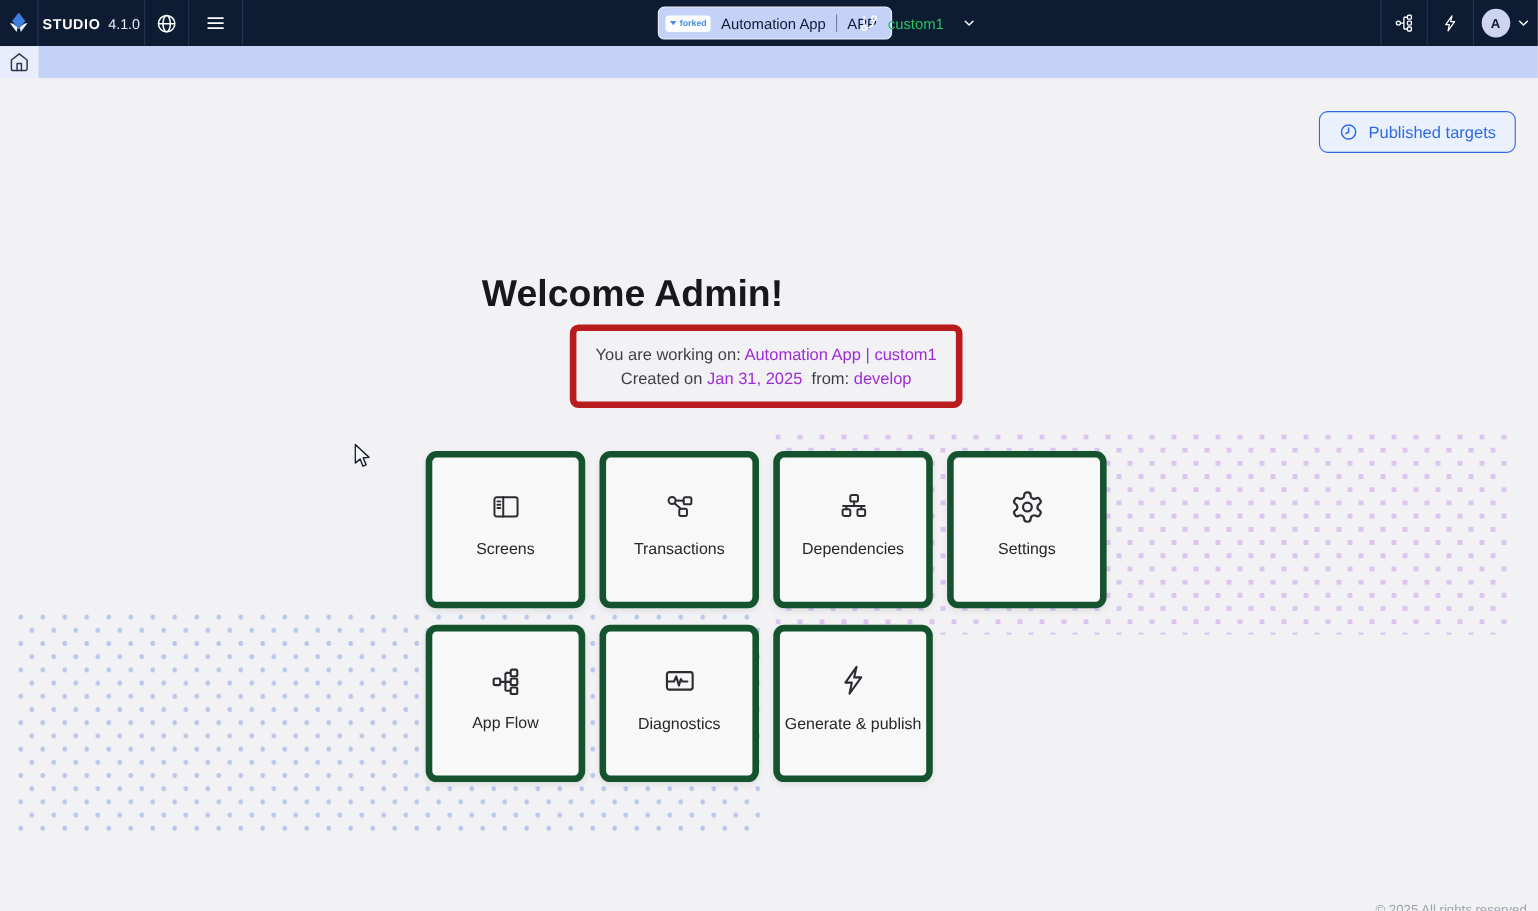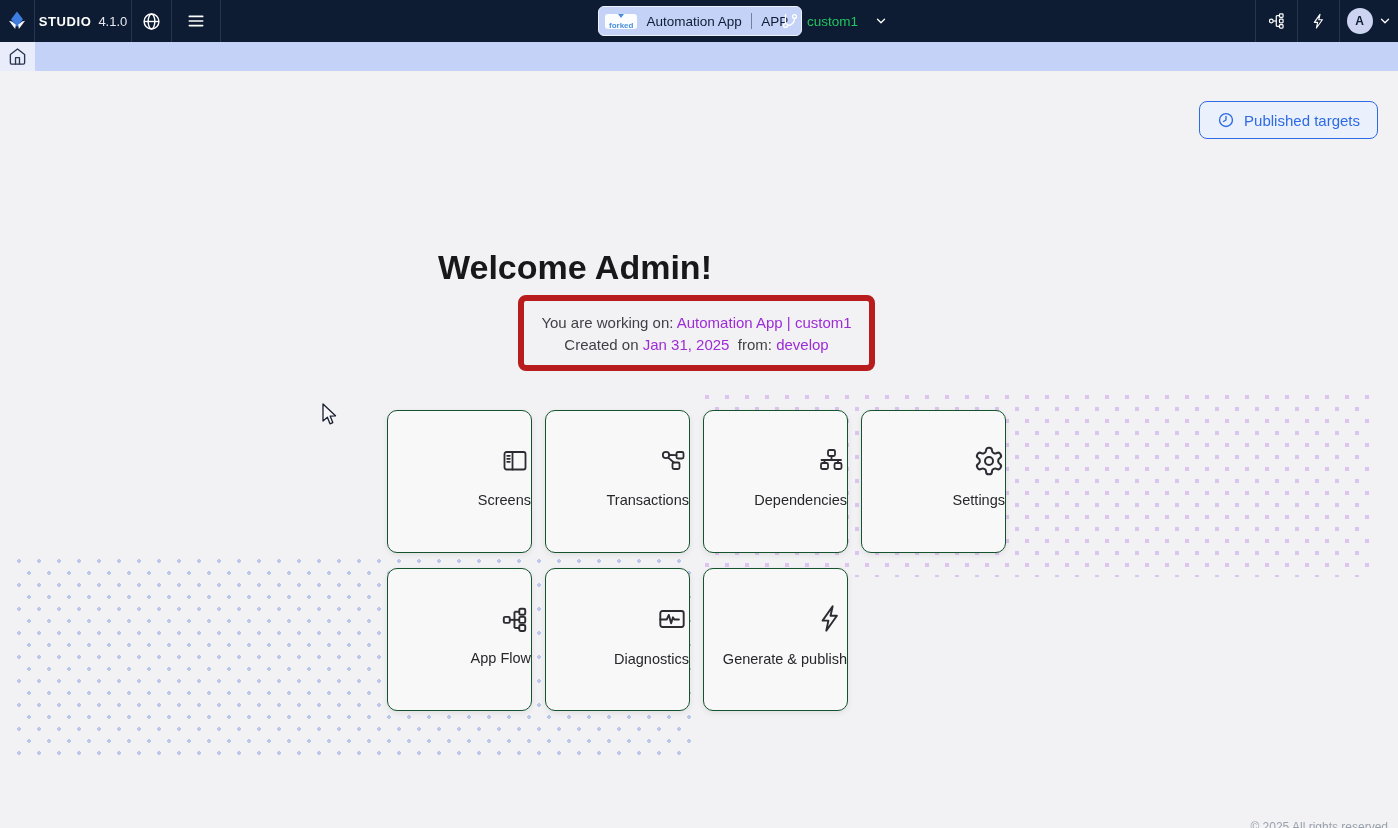--- a/index.html
+++ b/index.html
@@ -31,21 +31,21 @@
 
   .project-pill {
     position:absolute; left:598px; top:6px; height:30px;
     background:#c5d2f8; border:1.5px solid #eef2fe; border-radius:6px;
     display:flex; align-items:center; gap:9px; padding:0 13px 0 6px;
     color:#0d1c33; font-size:13.5px; cursor:pointer;
   }
   .mini-badge {
     background:#fbfdff; border-radius:3px; height:15px; padding:0 4px;
     display:flex; align-items:center; gap:3px;
-    font-size:8px; font-weight:700; color:#4a8fd9;flex-direction:column;
+    font-size:8px; font-weight:700; color:#4a8fd9;
   }
   .mini-funnel {
     width:0; height:0;
     border-left:3px solid transparent; border-right:3px solid transparent;
     border-top:4px solid #4a8fd9;
   }
   .pill-divider { width:1.5px; height:16px; background:rgba(13,28,51,.45); }
 
   .branch-group {
     position:absolute; left:781px; top:0; height:42px;
@@ -112,23 +112,23 @@
   .info-line { white-space:pre; }
   .purple { color:#9d2bd6; }
   .purple.link { cursor:pointer; }
 
   .cards {
     position:absolute; left:387px; top:410px; z-index:1;
     display:grid; grid-template-columns:repeat(4,145px); grid-auto-rows:143px;
     gap:15px 13px;
   }
   .card {
-    background:#f8f8f9; border:1px solid #14532d; border-radius:10px;
+    background:#f8f8f9; border:6px solid #14532d; border-radius:10px;
     box-shadow:0 2px 6px rgba(0,0,0,.08);
-    display:flex; flex-direction:column; align-items:flex-end; justify-content:center;
+    display:flex; flex-direction:column; align-items:center; justify-content:center;
     gap:15px; cursor:pointer; padding-bottom:10px;
   }
   .card-label { font-size:14.5px; color:#27272a; }
   .card svg { display:block; }
 
   
   .cursor { position:absolute; left:322px; top:403px; z-index:5; pointer-events:none; }
   .footer-clip {
     position:absolute; right:10px; bottom:0; height:8px; overflow:hidden;
     font-size:12px; color:#9aa1ac; z-index:2;

